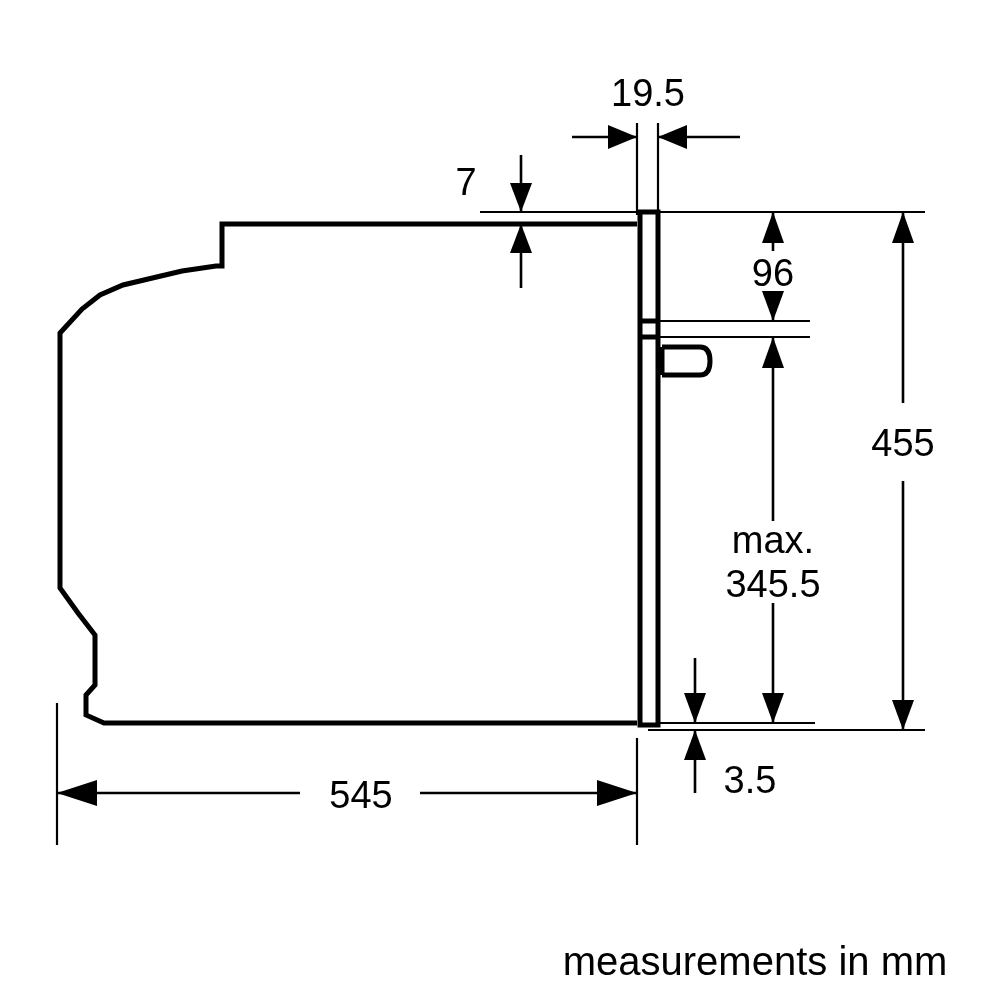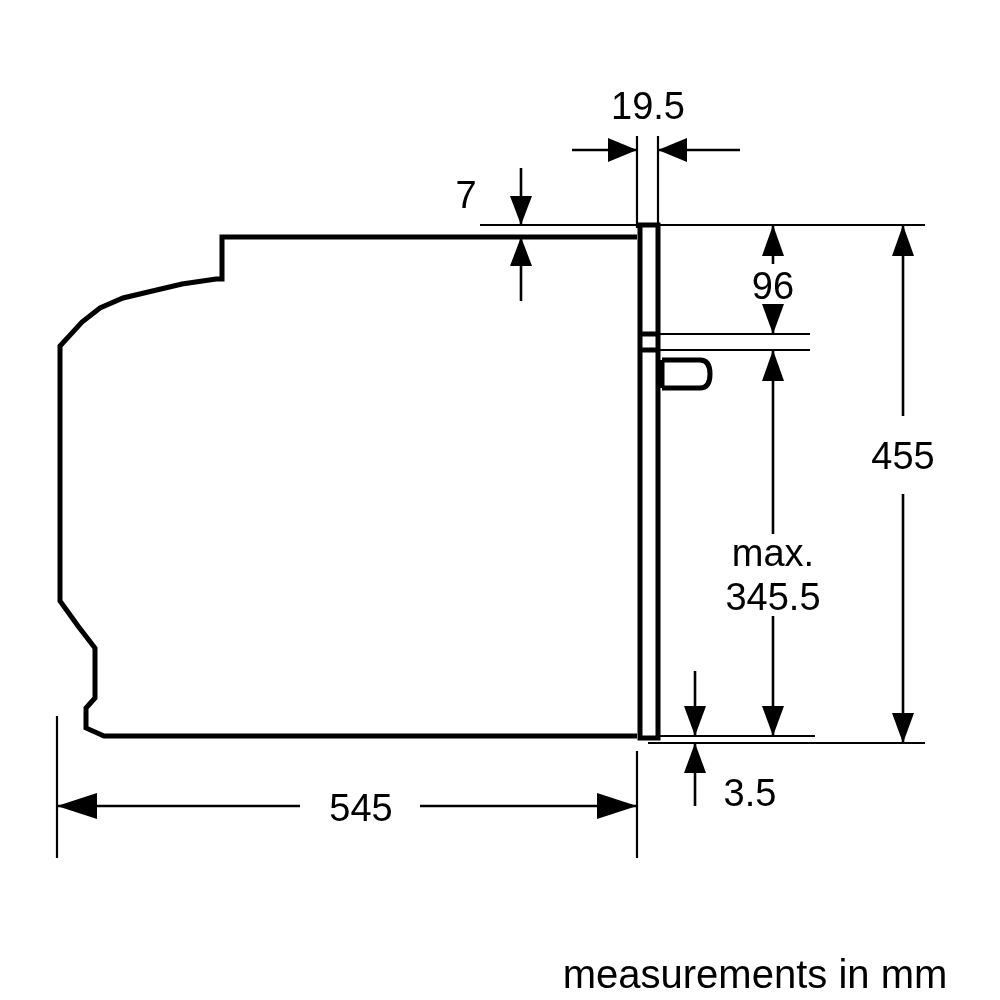--- a/index.html
+++ b/index.html
@@ -11,21 +11,21 @@
   body {
     width: 1000px;
     height: 1000px;
     font-family: "Liberation Sans", sans-serif;
     position: relative;
     overflow: hidden;
   }
   #drawing-root {
     position: absolute;
     left: 0;
-    top: 16px;
+    top: 3px;
     width: 1000px;
     height: 752px;
   }
   svg#tech-drawing {
     display: block;
     width: 1000px;
     height: 1000px;
     background: #ffffff;
   }
   .outline {

